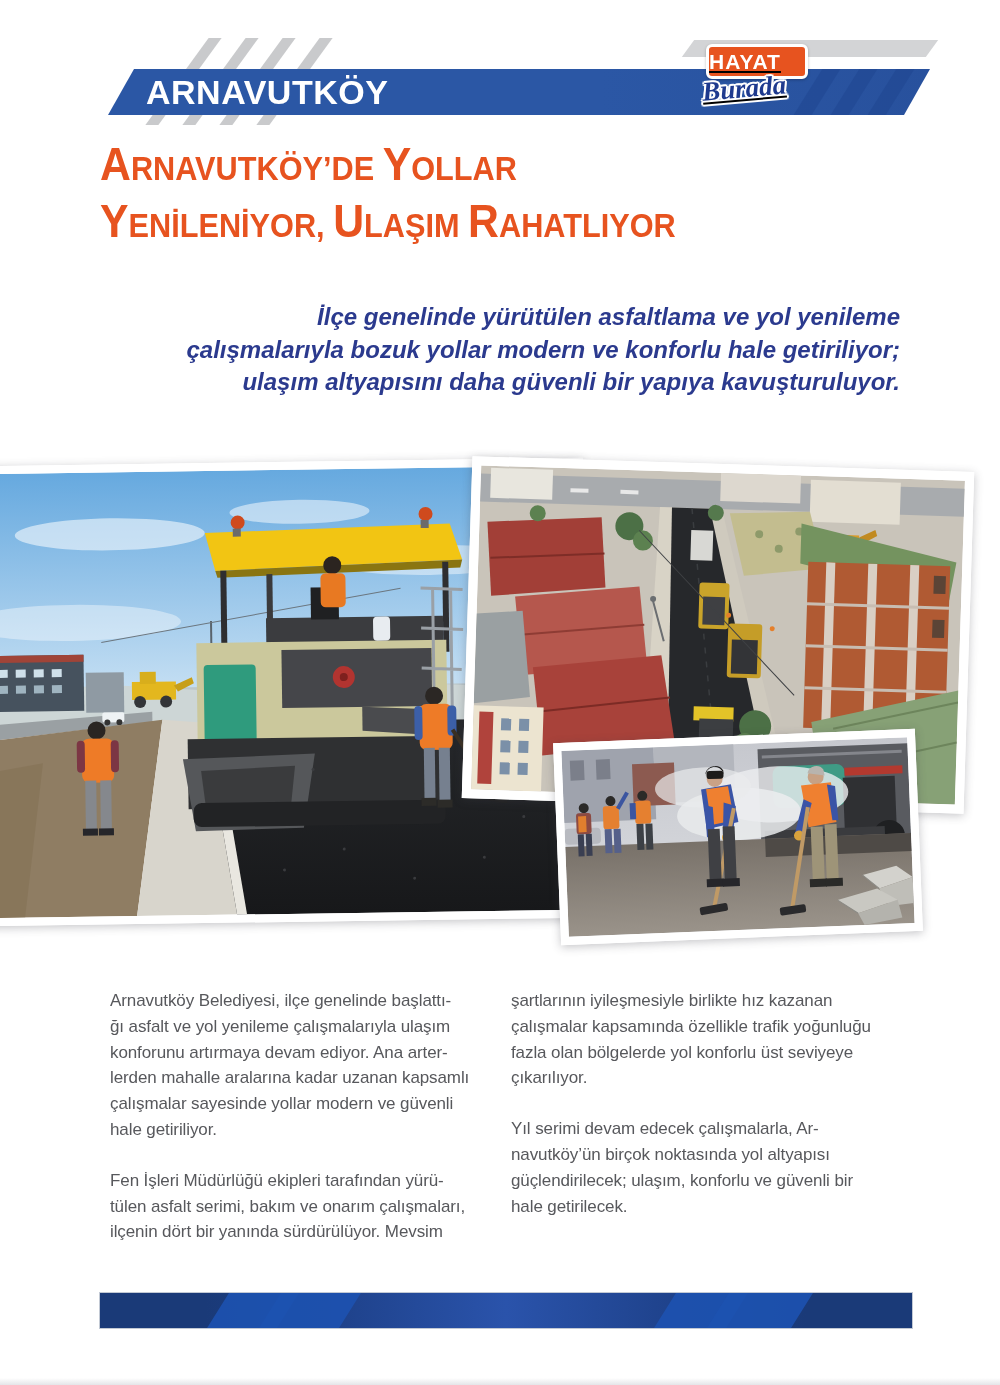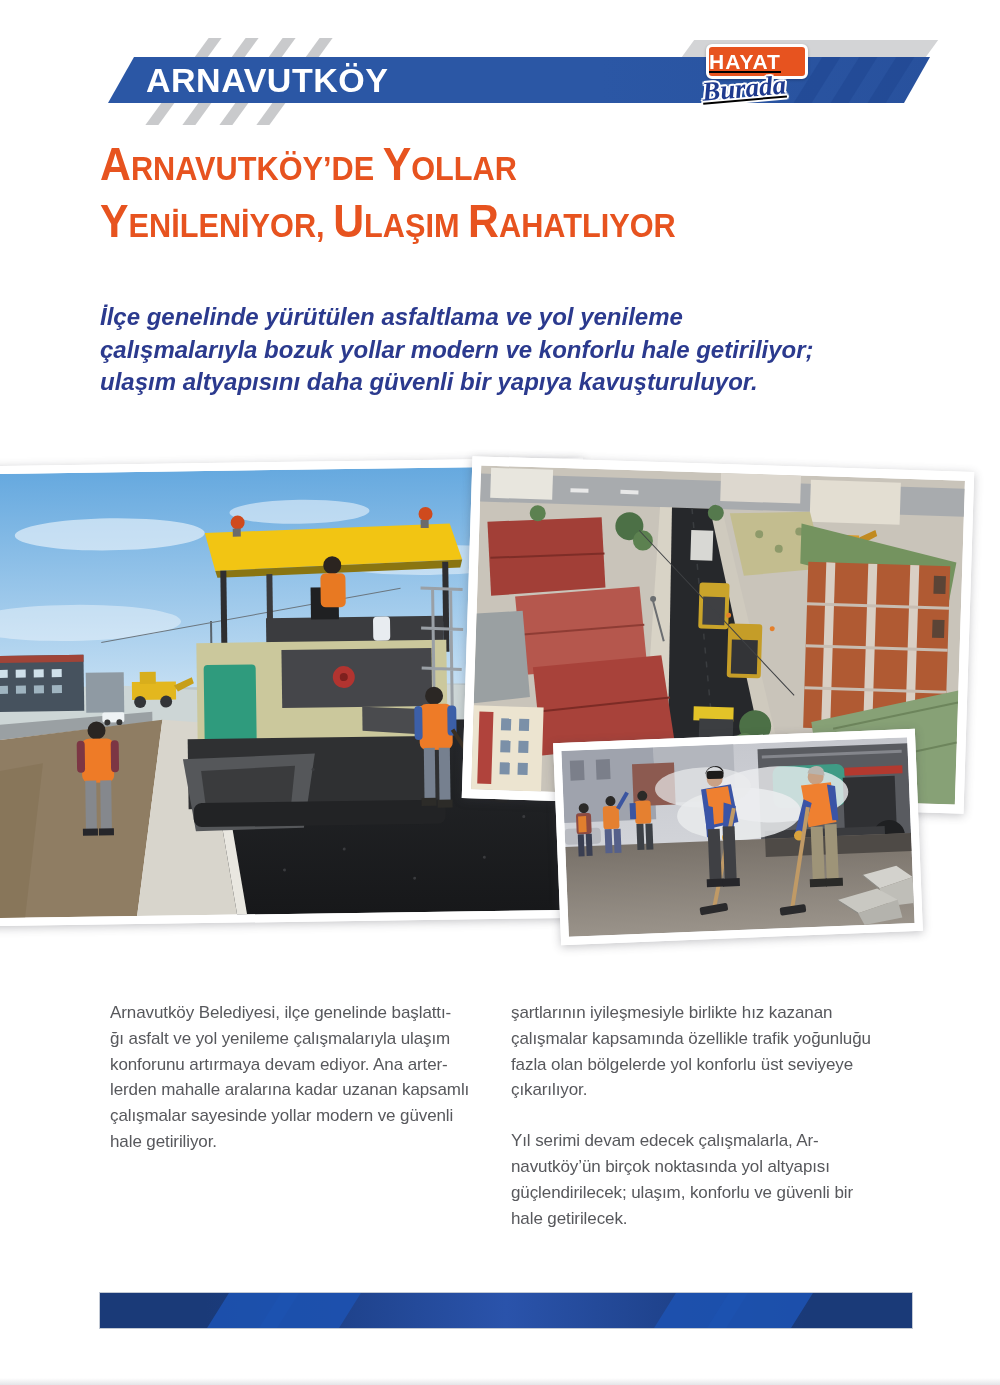--- a/index.html
+++ b/index.html
@@ -13,21 +13,21 @@
     position:absolute; top:38px; height:87px; width:13px;
     background:var(--stripe-gray); transform:skewX(-36deg); z-index:1;
   }
   .hdr-stripe.s1{left:177px;} .hdr-stripe.s2{left:214px;}
   .hdr-stripe.s3{left:251px;} .hdr-stripe.s4{left:288px;}
   .hdr-grayband{
     position:absolute; left:688px; top:40px; width:244px; height:17px;
     background:var(--band-gray); transform:skewX(-36deg); z-index:2;
   }
   .banner{
-    position:absolute; left:108px; top:57px; width:822px; height:46px; z-index:3;
+    position:absolute; left:108px; top:69px; width:822px; height:46px; z-index:3;
     background:linear-gradient(90deg, var(--banner-blue) 0%, var(--banner-blue) 60%, #28519d 100%);
     clip-path:polygon(26px 0, 100% 0, calc(100% - 26px) 100%, 0 100%);
   }
   .banner .dark-stripe{
     position:absolute; top:0; height:46px; width:18px;
     background:var(--banner-blue-dark); opacity:.55; transform:skewX(-32deg);
   }
   .banner .d1{left:700px;} .banner .d2{left:737px;} .banner .d3{left:774px;}
   .banner-label{
     position:absolute; left:38px; top:4px;
@@ -49,36 +49,36 @@
   
   .headline{
     position:absolute; left:100px; top:138px; width:820px; z-index:5;
     color:var(--accent-orange); font-weight:bold; font-size:33px; line-height:52px;
     transform:scaleX(.93); transform-origin:left top; letter-spacing:0;
   }
   .headline .lead{font-size:46px;}
   .lede{
     position:absolute; left:100px; top:301px; width:800px; z-index:5;
     color:var(--subtitle-navy); font-weight:bold; font-style:italic;
-    font-size:24px; line-height:32.5px; text-align:left; white-space:pre-line;
+    font-size:24px; line-height:32.5px; text-align:right; white-space:pre-line;
   }
   
   .photo{
     position:absolute; background:#fff; border:8px solid #fff;
     box-shadow:0 2px 10px rgba(60,60,70,.30);
   }
   .photo svg{display:block;}
   .ph-left  {left:-26px; top:462px; transform:rotate(-0.8deg); z-index:6;}
   .ph-aerial{left:467px; top:464px; border-width:9px; transform:rotate(1.8deg); z-index:7;}
   .ph-work  {left:557px; top:736px; transform:rotate(-2.3deg); z-index:8;}
   
   .cols{position:absolute; top:988px; left:110px; width:790px; z-index:5; display:flex;}
   .col{width:390px; color:var(--body-gray); font-size:17px; line-height:25.8px;}
   .col.c1{margin-right:12px;}
-  .col p{margin:12px 0 25px 0; white-space:pre; letter-spacing:-0.1px;}
+  .col p{margin:0 0 25px 0; white-space:pre; letter-spacing:-0.1px;}
   
   .footer-bar{
     position:absolute; left:100px; top:1293px; width:812px; height:35px; z-index:5;
     background:linear-gradient(90deg,#1a3a78 0%,#1a3a78 13%,#1e4189 28%,#2a53ab 50%,
       #1e4189 72%,#1a3a78 87%,#1a3a78 100%);
     outline:1px solid #c2c9d4; overflow:hidden;
   }
   .footer-bar .bright{
     position:absolute; top:0; height:35px; background:var(--footer-bright);
     transform:skewX(-32deg); opacity:.9;
@@ -402,20 +402,23 @@
   </div>
 
   <div class="cols">
     <div class="col c1">
       <p>Arnavutköy Belediyesi, ilçe genelinde başlattı-
 ğı asfalt ve yol yenileme çalışmalarıyla ulaşım
 konforunu artırmaya devam ediyor. Ana arter-
 lerden mahalle aralarına kadar uzanan kapsamlı
 çalışmalar sayesinde yollar modern ve güvenli
 hale getiriliyor.</p>
+      <p>Fen İşleri Müdürlüğü ekipleri tarafından yürü-
+tülen asfalt serimi, bakım ve onarım çalışmaları,
+ilçenin dört bir yanında sürdürülüyor. Mevsim</p>
     </div>
     <div class="col c2">
       <p>şartlarının iyileşmesiyle birlikte hız kazanan
 çalışmalar kapsamında özellikle trafik yoğunluğu
 fazla olan bölgelerde yol konforlu üst seviyeye
 çıkarılıyor.</p>
       <p>Yıl serimi devam edecek çalışmalarla, Ar-
 navutköy’ün birçok noktasında yol altyapısı
 güçlendirilecek; ulaşım, konforlu ve güvenli bir
 hale getirilecek.</p>

